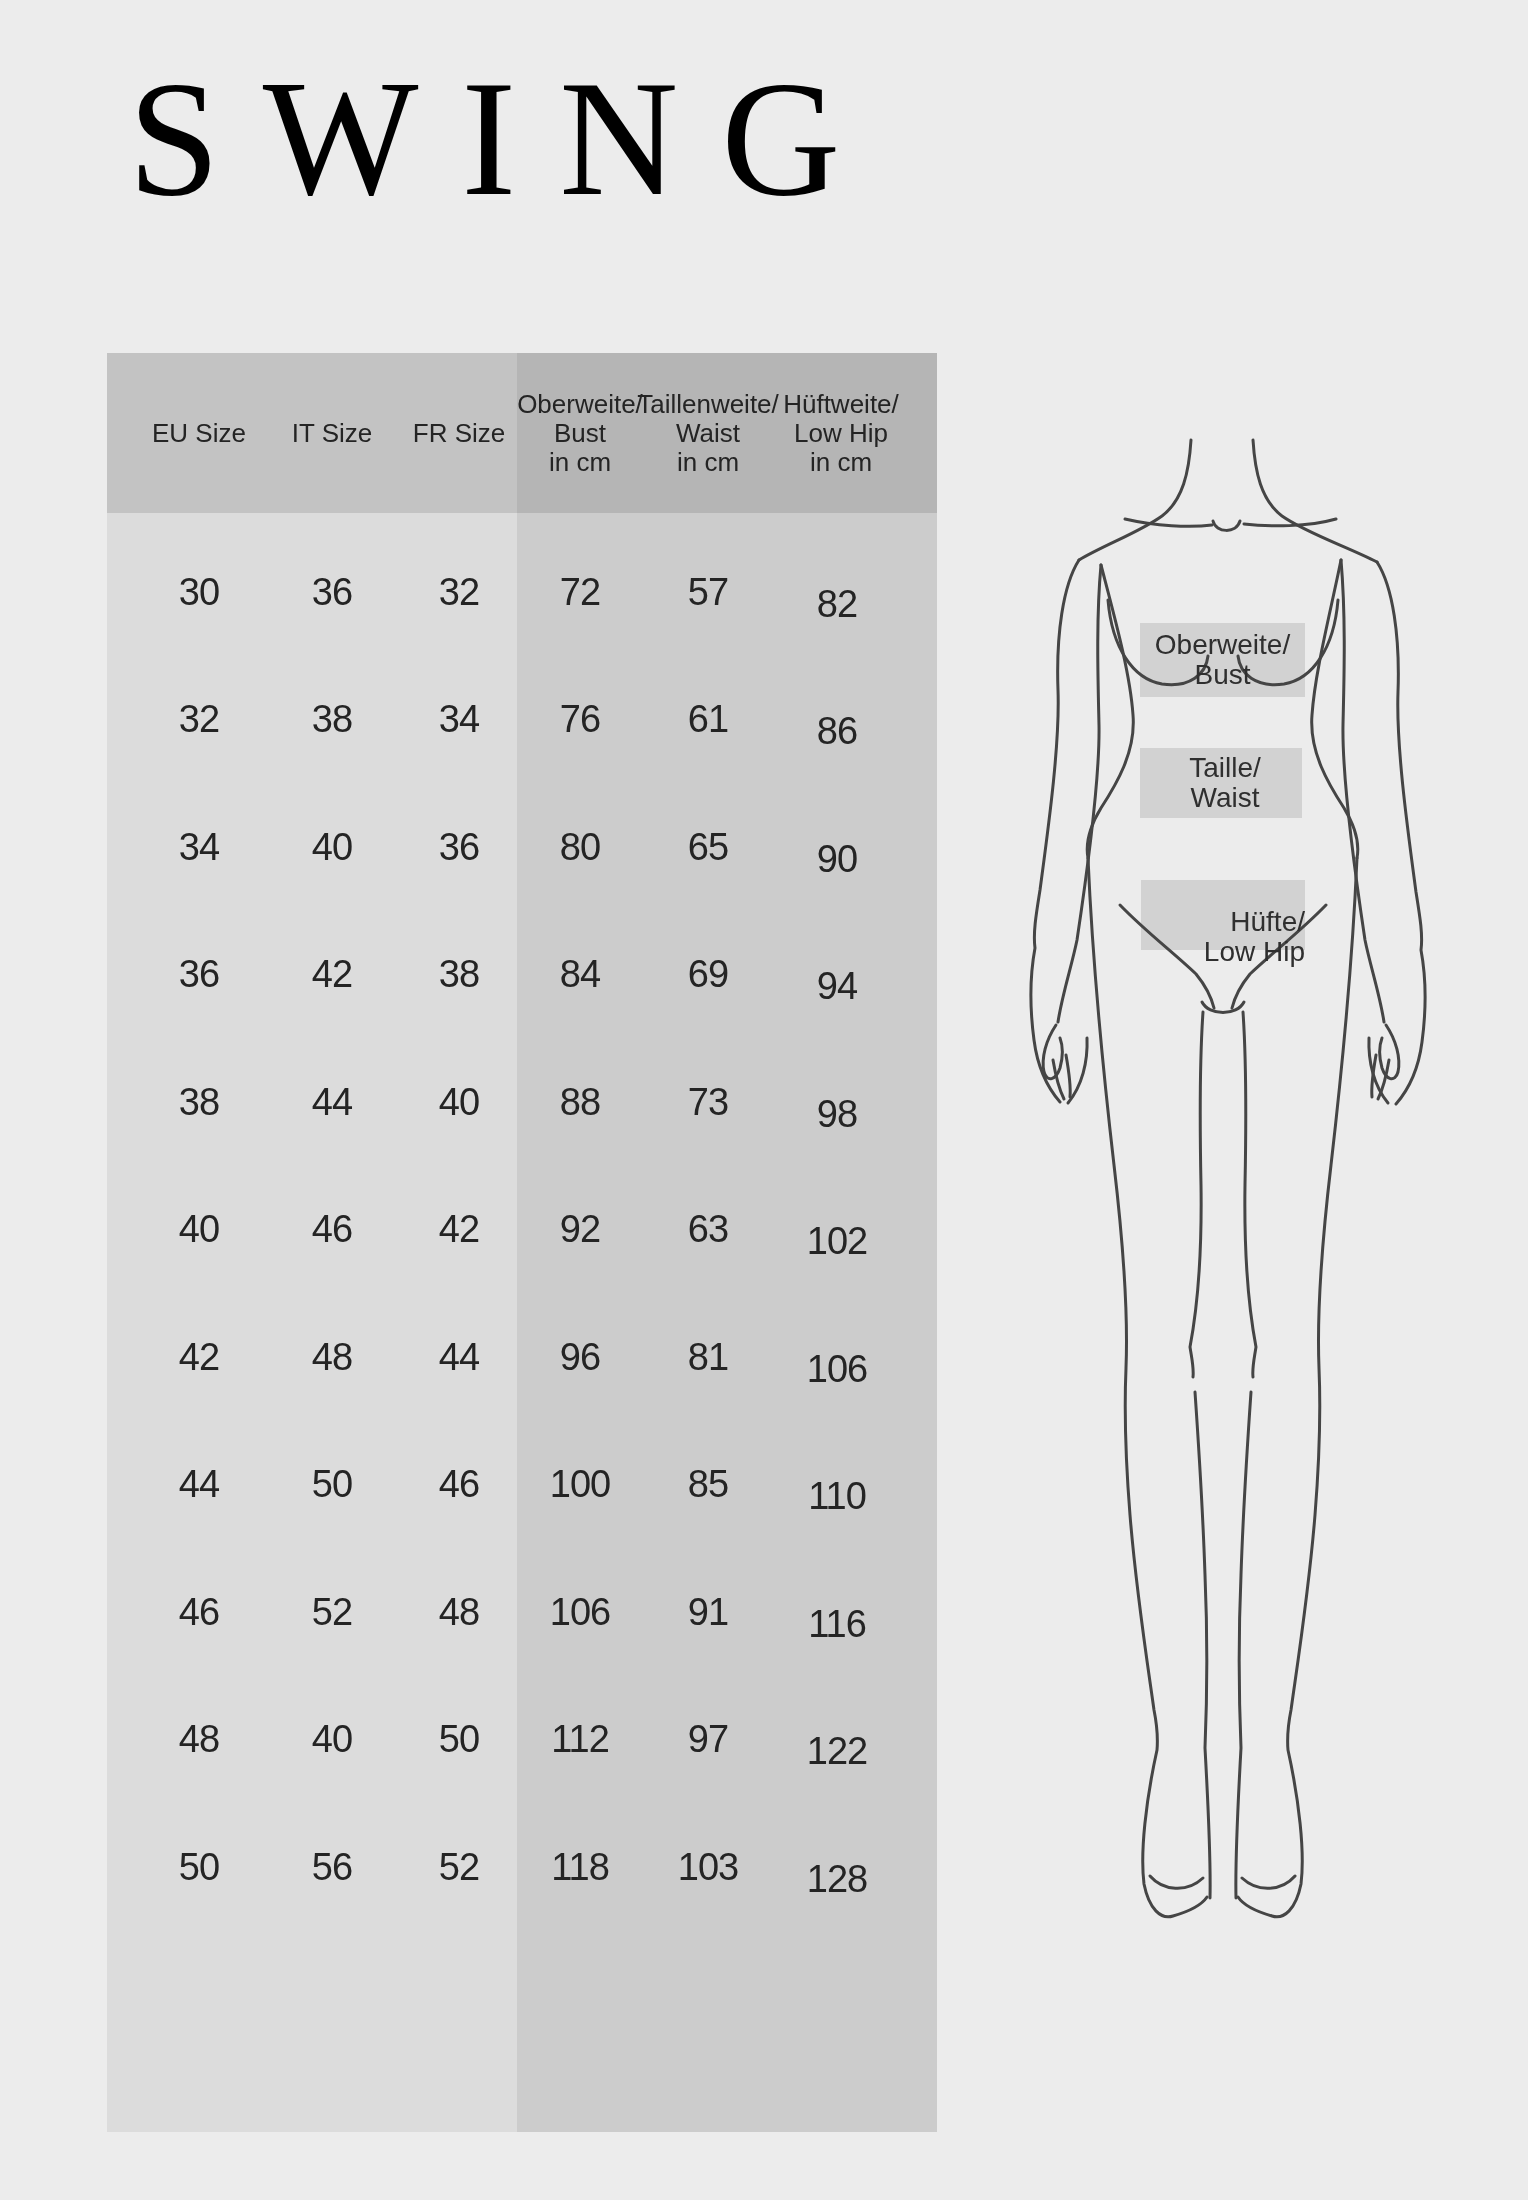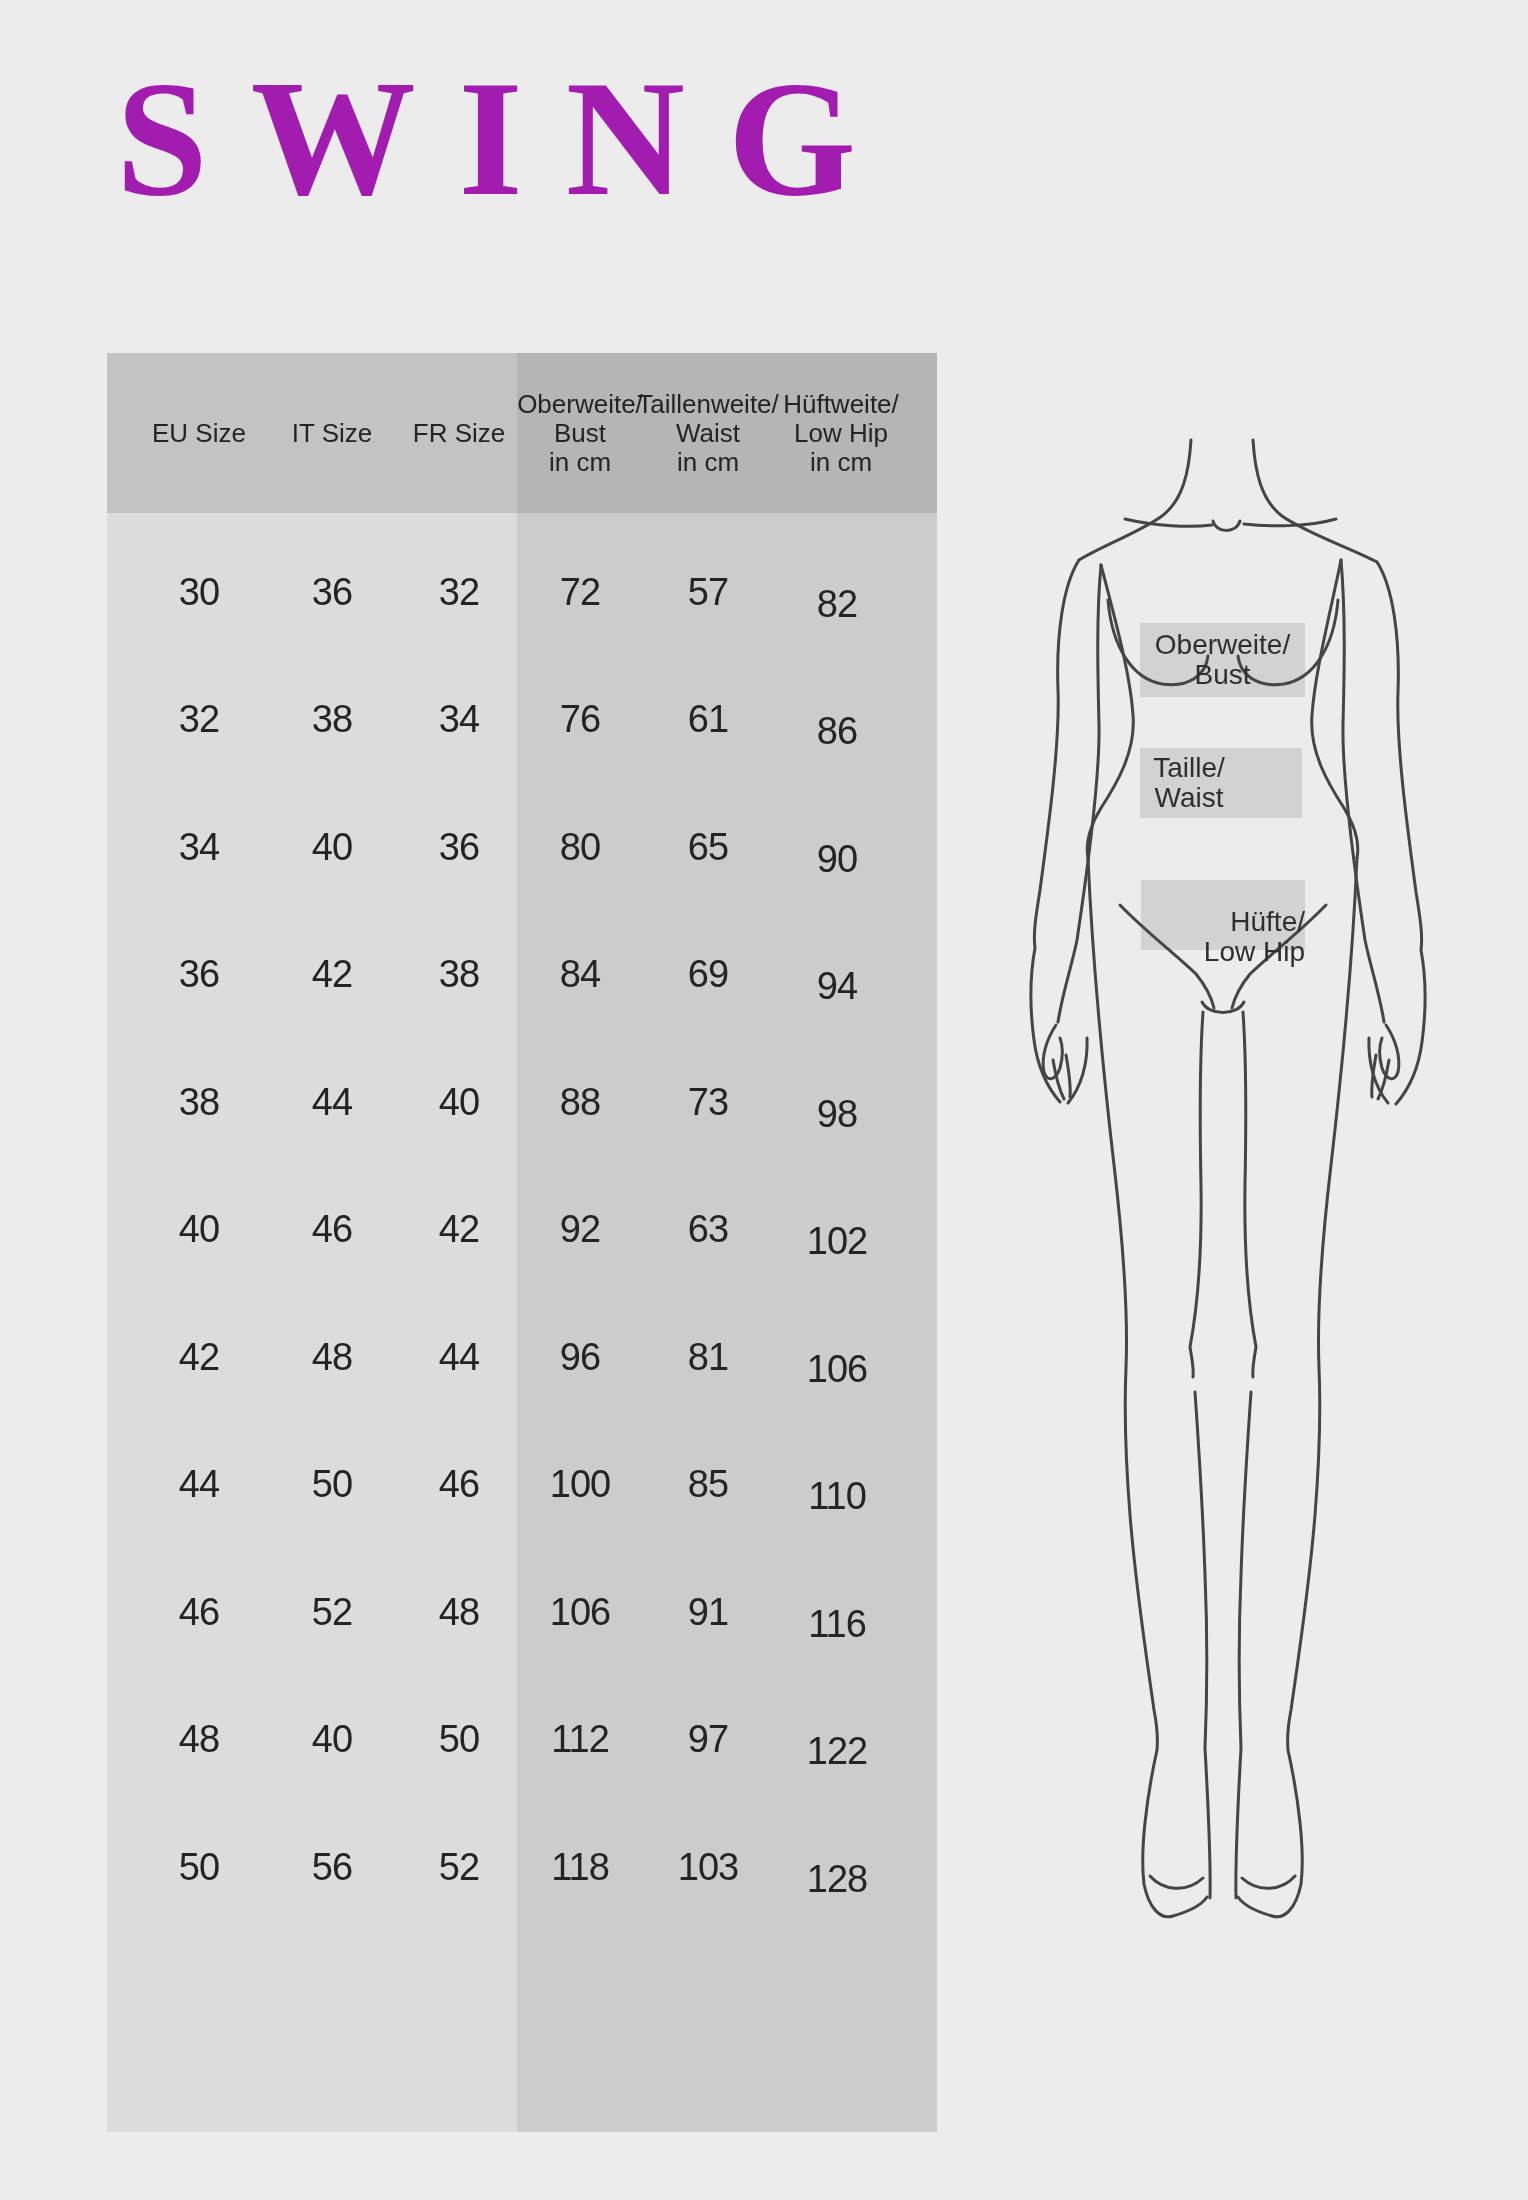--- a/index.html
+++ b/index.html
@@ -3,24 +3,24 @@
 <meta charset="utf-8">
 <style>
   html,body{margin:0;padding:0;}
   body{
     width:1528px;height:2200px;position:relative;overflow:hidden;
     background:#ececec;
     font-family:"Liberation Sans","DejaVu Sans",sans-serif;
     color:#1e1e1e;
   }
   .brand{
-    position:absolute;left:116px;top:56px;margin:0;
+    position:absolute;left:128px;top:56px;margin:0;
     font-family:"Liberation Serif","DejaVu Serif",serif;
-    font-weight:700;font-size:165px;line-height:1;letter-spacing:0.26em;
-    color:#a21caf;white-space:nowrap;
+    font-weight:400;font-size:165px;line-height:1;letter-spacing:0.26em;
+    color:#000000;white-space:nowrap;
   }
   
   .size-table{position:absolute;left:107px;top:353px;width:830px;height:1707px;}
   .thead{position:absolute;left:0;top:0;width:830px;height:160px;}
   .thead .hbg-left{position:absolute;left:0;top:0;width:410px;height:160px;background:#c3c3c3;}
   .thead .hbg-right{position:absolute;left:410px;top:0;width:420px;height:160px;background:#b5b5b5;}
   .hcell{
     position:absolute;top:0;width:164px;height:160px;
     display:flex;flex-direction:column;justify-content:center;align-items:center;
     font-size:26px;line-height:29px;color:#242424;text-align:center;
@@ -45,21 +45,21 @@
   .b1{left:1140px;top:623px;width:165px;height:74px;}
   .b2{left:1140px;top:748px;width:162px;height:70px;}
   .b3{left:1141px;top:880px;width:164px;height:70px;}
   .figure svg{position:absolute;left:1020px;top:430px;z-index:2;}
   .ltext{
     position:absolute;z-index:3;display:flex;flex-direction:column;
     justify-content:center;align-items:center;text-align:center;
     font-size:28px;line-height:30px;color:#2f2f2f;
   }
   .t1{left:1140px;top:623px;width:165px;height:74px;}
-  .t2{left:1108px;top:748px;width:162px;height:70px;}
+  .t2{left:1144px;top:748px;width:162px;height:70px;}
   .t3{left:1141px;top:908px;width:164px;height:58px;align-items:flex-end;}
   .figure path{fill:none;stroke:#454545;stroke-width:3;stroke-linecap:round;}
 </style>
 </head>
 <body>
 
 <div class="page">
 
   <h1 class="brand">SWING</h1>
 

